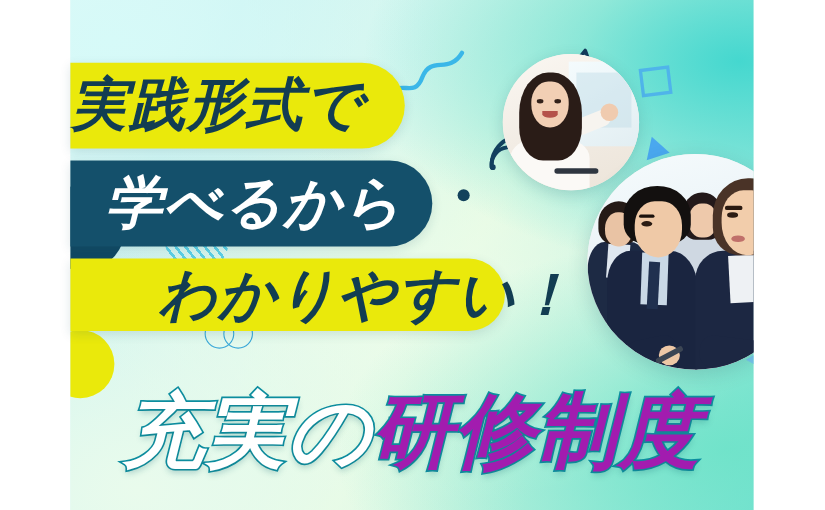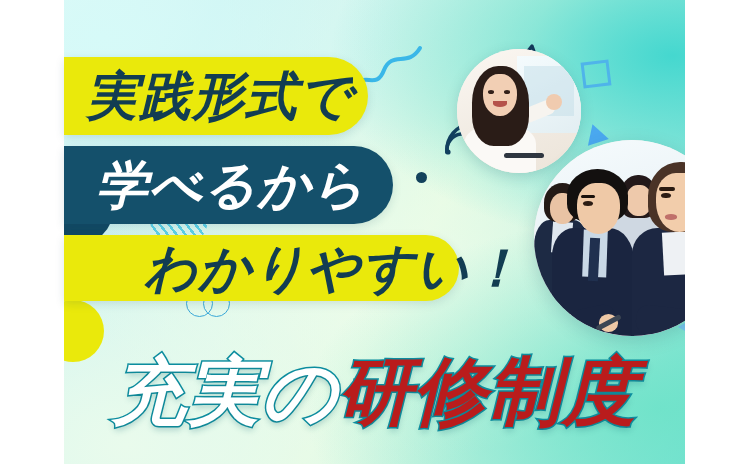--- a/index.html
+++ b/index.html
@@ -55,21 +55,21 @@
     box-shadow:0 3px 10px rgba(20,80,90,.14);
   }
   .pill span{
     display:block;white-space:nowrap;font-weight:700;font-style:italic;
     letter-spacing:.02em;line-height:1;
   }
   .pill-1{
     left:64px;top:57px;width:304px;height:78px;
     background:#eae90b;border-radius:0 39px 39px 0;
   }
-  .pill-1 span{color:#123d52;font-size:52px;padding-left:22px;}
+  .pill-1 span{color:#123d52;font-size:52px;}
   .pill-2{
     left:64px;top:146px;width:329px;height:78px;
     background:#14506b;border-radius:0 39px 39px 0;
   }
   .pill-2 span{color:#ffffff;font-size:52px;padding-left:32px;}
   .pill-3{
     left:64px;top:235px;width:395px;height:66px;
     background:#eae90b;border-radius:0 39px 39px 0;
   }
   .pill-3 span{color:#123d52;font-size:52px;padding-left:80px;}
@@ -138,21 +138,21 @@
     font-size:74px;font-weight:700;font-style:italic;line-height:1;
     letter-spacing:.01em;white-space:nowrap;
   }
   .hw{
     color:#ffffff;
     -webkit-text-stroke:3px #0d8ea0;
     paint-order:stroke fill;
     text-shadow:0 4px 6px rgba(30,110,120,.28);
   }
   .hy{
-    color:#b91c1c;
+    color:#a21caf;
     -webkit-text-stroke:3px #0d8ea0;
     paint-order:stroke fill;
     text-shadow:0 4px 6px rgba(30,110,120,.28);
   }
 </style>
 </head>
 <body>
 
 <div class="stage">
 

